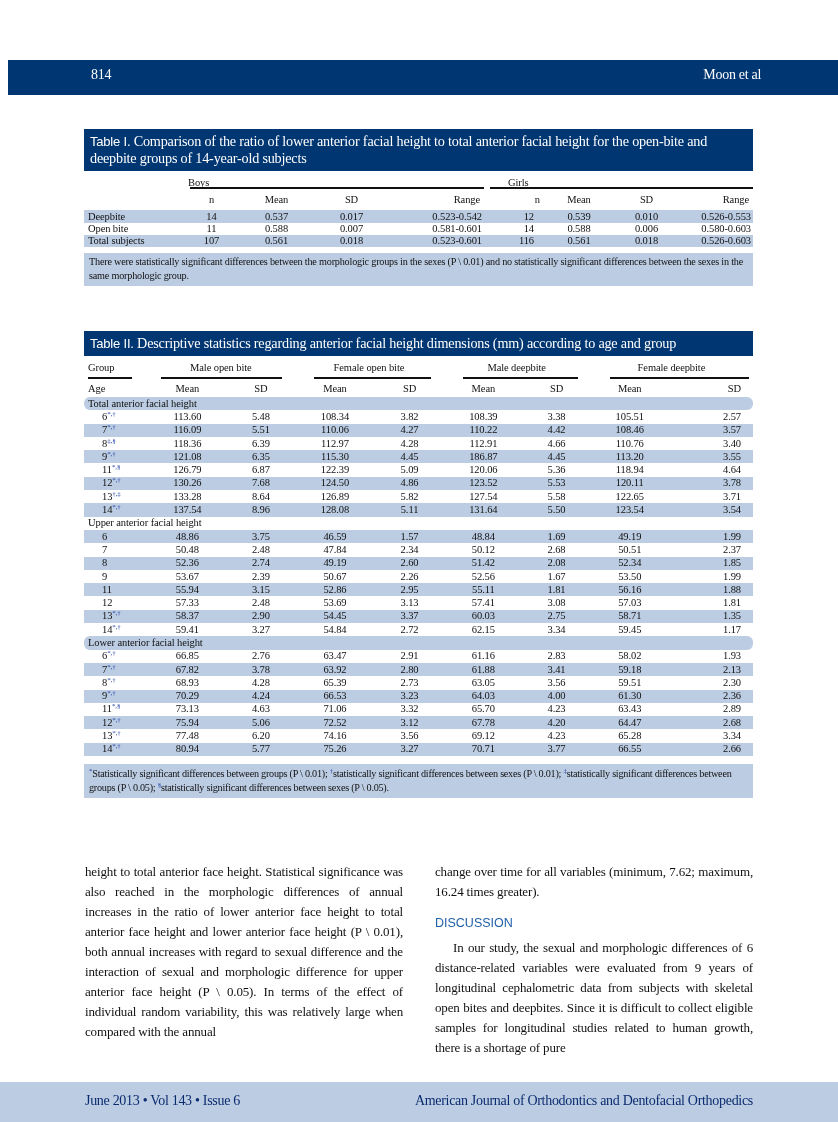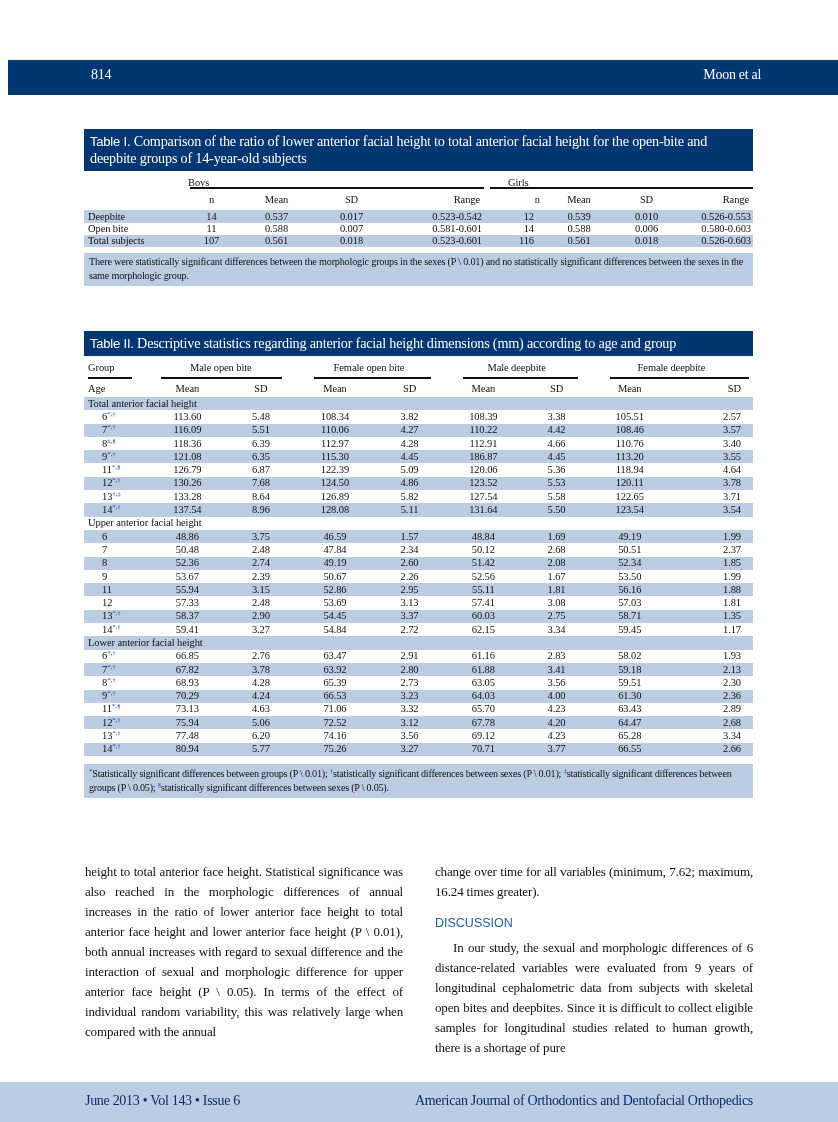--- a/index.html
+++ b/index.html
@@ -33,21 +33,21 @@
   #t2 { top: 331px; }
   #t2 .hdr1 th { padding-top: 6px; padding-bottom: 5px; text-align: center; position: relative; }
   #t2 .hdr1 th.left { text-align: left; padding-left: 4px; }
   #t2 .hdr1 th .uline { position: absolute; bottom: 0; border-bottom: 2px solid #111; }
   #t2 .hdr2 th { padding-top: 4px; padding-bottom: 2px; text-align: center; margin-left: 11px; }
   #t2 .hdr2 th.left { text-align: left; }
   #t2 td { height: 13.3px; }
   #t2 td.age { padding-left: 18px; text-align: left; }
   #t2 td.num { text-align: center; }
   #t2 td.num.r { text-align: right; padding-right: 12px; }
-  #t2 td.sect { text-align: left; padding-left: 4px; }
+  #t2 td.sect { text-align: left; padding-left: 4px; border-radius: 6px; }
   #t2 sup { font-size: 7px; color: #1a3aa0; vertical-align: 4px; line-height: 0; }
   #t2 .note { background: #bccde3; margin-top: 8px; font-size: 10.2px; line-height: 14px; padding: 3px 5px 3px 5px; letter-spacing: -0.25px; }
   #t2 .note sup { font-size: 7px; vertical-align: 4px; }
 
   
   .col { position: absolute; top: 862px; width: 318px; font-size: 13px; line-height: 20px; text-align: justify; font-family: "Liberation Serif", serif; letter-spacing: -0.15px; }
   .col.left { left: 85px; }
   .col.right { left: 435px; }
   .col p { text-indent: 0; }
   .col p.indent { text-indent: 18px; }

